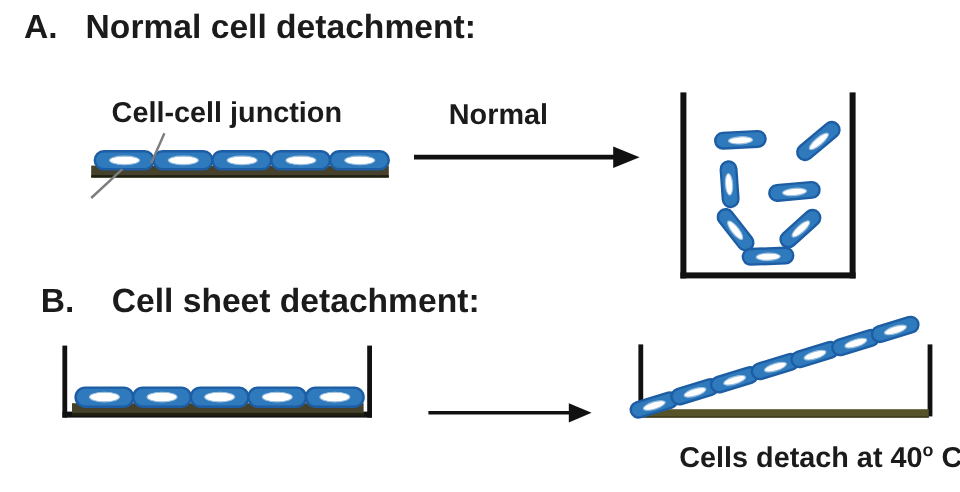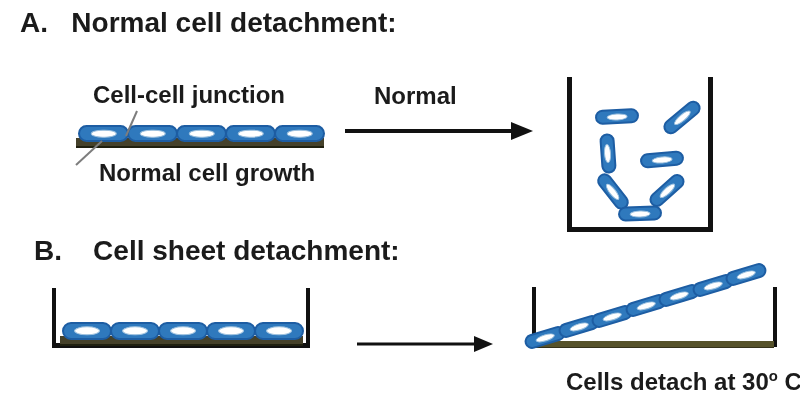--- a/index.html
+++ b/index.html
@@ -48,21 +48,20 @@
 
   <div class="ecm" style="left:76px;top:138px;width:248px;height:8px;"></div>
   <div class="row" style="left:78px;top:125px;">
     <div class="cell" style="width:51px;height:17px;"></div>
     <div class="cell" style="width:51px;height:17px;"></div>
     <div class="cell" style="width:51px;height:17px;"></div>
     <div class="cell" style="width:51px;height:17px;"></div>
     <div class="cell" style="width:51px;height:17px;"></div>
   </div>
 
-  <div class="txt t-label" style="left:99px;top:160px;">Normal cell growth</div>
 
   <div class="wall" style="left:567px;top:77px;width:5px;height:155px;"></div>
   <div class="wall" style="left:708px;top:77px;width:5px;height:155px;"></div>
   <div class="floor-black" style="left:567px;top:227px;width:146px;height:5px;"></div>
 
   <div>
     <div class="cell" style="left:595px;top:109px;width:44px;height:15px;transform:rotate(-3deg);"></div>
     <div class="cell" style="left:660px;top:110px;width:44px;height:15px;transform:rotate(-40deg);"></div>
     <div class="cell" style="left:588px;top:146px;width:40px;height:15px;transform:rotate(86deg);"></div>
     <div class="cell" style="left:640px;top:152px;width:44px;height:15px;transform:rotate(-5deg);"></div>
@@ -93,21 +92,21 @@
   <div>
     <div class="cell" style="left:524px;top:330px;width:42px;height:15px;transform:rotate(-17deg);"></div>
     <div class="cell" style="left:558px;top:319px;width:42px;height:15px;transform:rotate(-17deg);"></div>
     <div class="cell" style="left:591px;top:309px;width:42px;height:15px;transform:rotate(-17deg);"></div>
     <div class="cell" style="left:625px;top:298px;width:42px;height:15px;transform:rotate(-17deg);"></div>
     <div class="cell" style="left:658px;top:288px;width:42px;height:15px;transform:rotate(-17deg);"></div>
     <div class="cell" style="left:692px;top:278px;width:42px;height:15px;transform:rotate(-17deg);"></div>
     <div class="cell" style="left:725px;top:267px;width:42px;height:15px;transform:rotate(-17deg);"></div>
   </div>
 
-  <div class="txt t-label" style="left:566px;top:369px;"><span>Cells detach at 30</span><sup>o</sup><span> C</span></div>
+  <div class="txt t-label" style="left:566px;top:369px;"><span>Cells detach at 40</span><sup>o</sup><span> C</span></div>
 
   <svg width="800" height="410" viewBox="0 0 800 410">
 
     <line x1="137" y1="111" x2="126" y2="136" stroke="#7d7d7d" stroke-width="2"></line>
 
     <line x1="102" y1="141" x2="76" y2="165" stroke="#7d7d7d" stroke-width="2"></line>
 
     <line x1="345" y1="131" x2="515" y2="131" stroke="#111111" stroke-width="4"></line>
     <polygon points="533,131 511,122 511,140" fill="#111111"></polygon>
 

